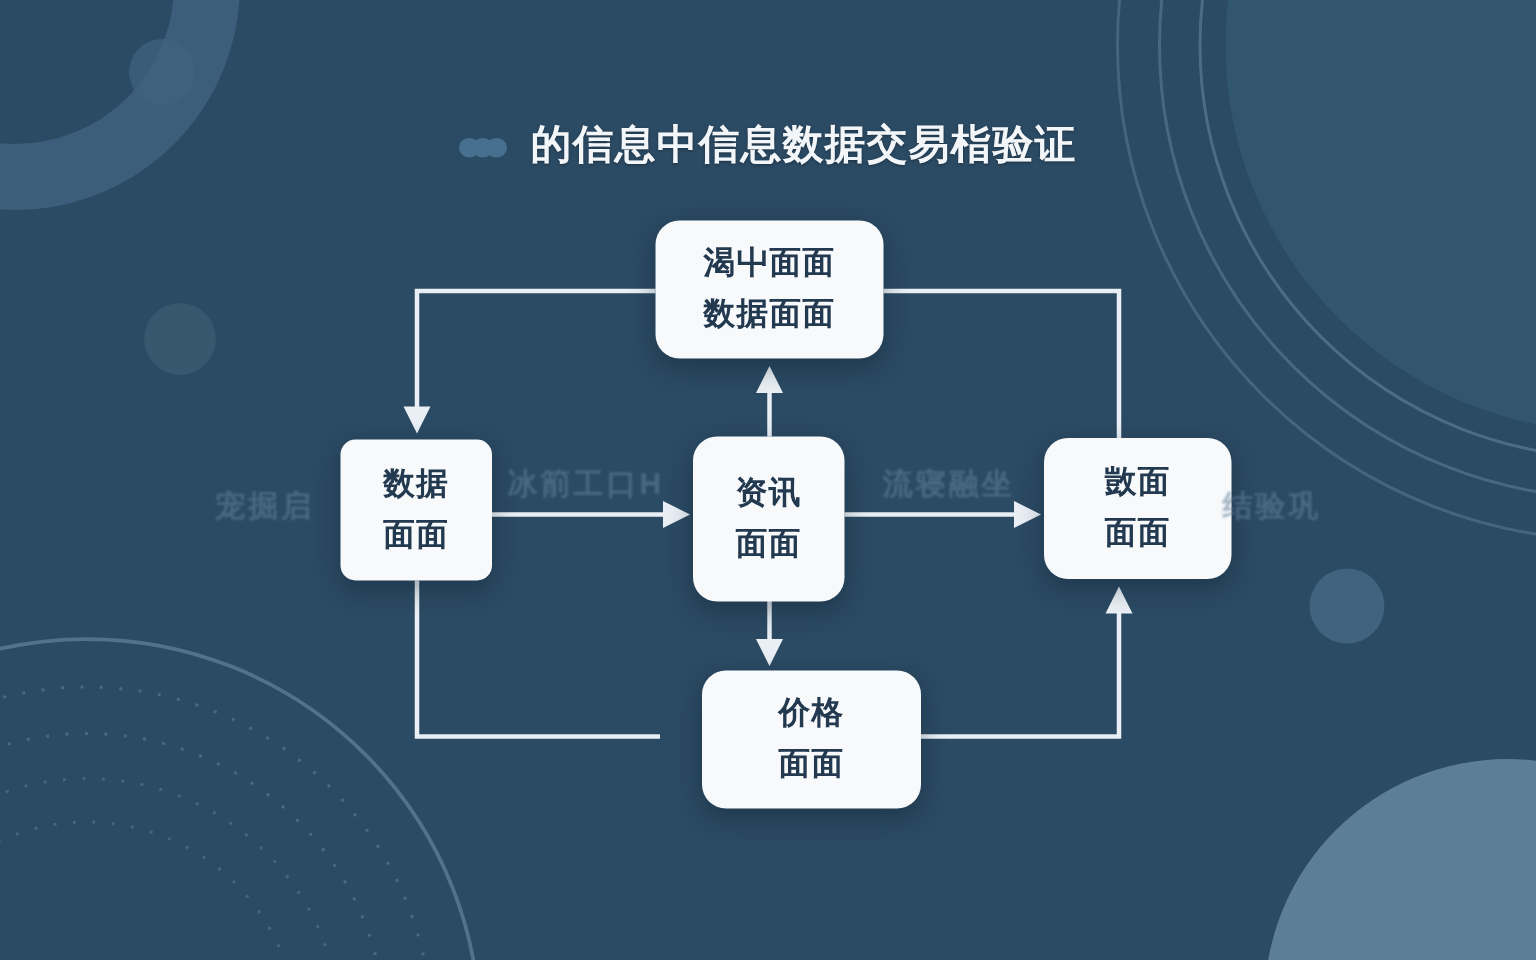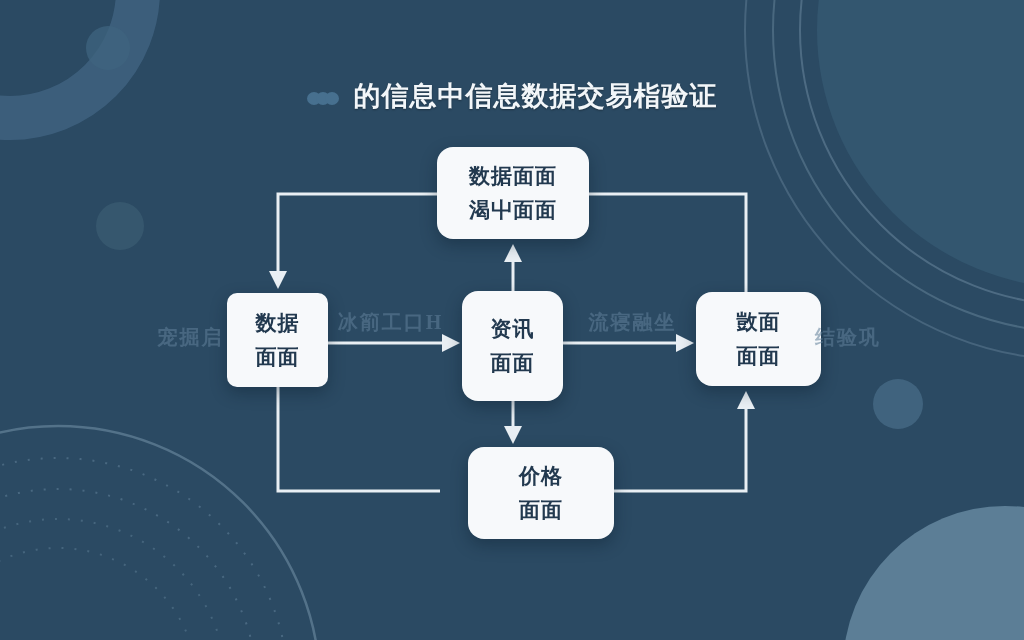--- a/index.html
+++ b/index.html
@@ -1,19 +1,19 @@
 <!DOCTYPE html>
 <html><head>
 <meta charset="utf-8">
 <style>
   html,body{margin:0;padding:0;background:#203a4e;}
   #stage{
     position:relative;width:1024px;height:640px;overflow:hidden;
     background:#2b4a63;
-    font-family:Liberation Serif, serif;
+    font-family:Liberation Sans, sans-serif;
   }
   svg.layer{position:absolute;left:0;top:0;width:1024px;height:640px;display:block;}
   
   .title-wrap{
     position:absolute;left:0;top:78px;width:1024px;text-align:center;
     color:#f2f6f9;font-size:27px;font-weight:bold;letter-spacing:1px;
   }
   .title-bullets{display:inline-block;vertical-align:middle;margin-right:12px;}
   .title-bullets i{
     display:inline-block;width:14px;height:13px;border-radius:50%;
@@ -31,21 +31,21 @@
   #node-top{left:437px;top:147px;width:152px;height:92px;}
   #node-left{left:227px;top:293px;width:101px;height:94px;border-radius:10px;}
   #node-center{left:462px;top:291px;width:101px;height:110px;}
   #node-right{left:696px;top:292px;width:125px;height:94px;}
   #node-bottom{left:440px;top:447px;width:146px;height:92px;margin-left:28px;}
   
   .faint{
     position:absolute;color:#61809a;opacity:.55;font-size:20px;font-weight:bold;
     letter-spacing:2px;filter:blur(.7px);white-space:nowrap;text-align:center;
   }
-  #faint-a{left:143px;top:324px;width:95px;}
+  #faint-a{left:129px;top:324px;width:95px;}
   #faint-b{left:333px;top:309px;width:115px;}
   #faint-c{left:575px;top:309px;width:115px;}
   #faint-d{left:798px;top:324px;width:100px;}
   #faint-e{left:316px;top:496px;width:125px;}
 </style>
 </head>
 <body>
 
 <div id="stage">
 
@@ -100,22 +100,22 @@
       <polygon points="746,391 737,409 755,409"></polygon>
     </g>
   </svg>
 
   <div class="title-wrap">
     <span class="title-bullets"><i></i><i></i><i></i></span>
     <span class="title-text">的信息中信息数据交易栺验证</span>
   </div>
 
   <div class="node" id="node-top">
+    <span>渴屮面面</span>
     <span>数据面面</span>
-    <span>渴屮面面</span>
   </div>
   <div class="node" id="node-left">
     <span>数据</span>
     <span>面面</span>
   </div>
   <div class="node" id="node-center">
     <span>资讯</span>
     <span>面面</span>
   </div>
   <div class="node" id="node-right">

